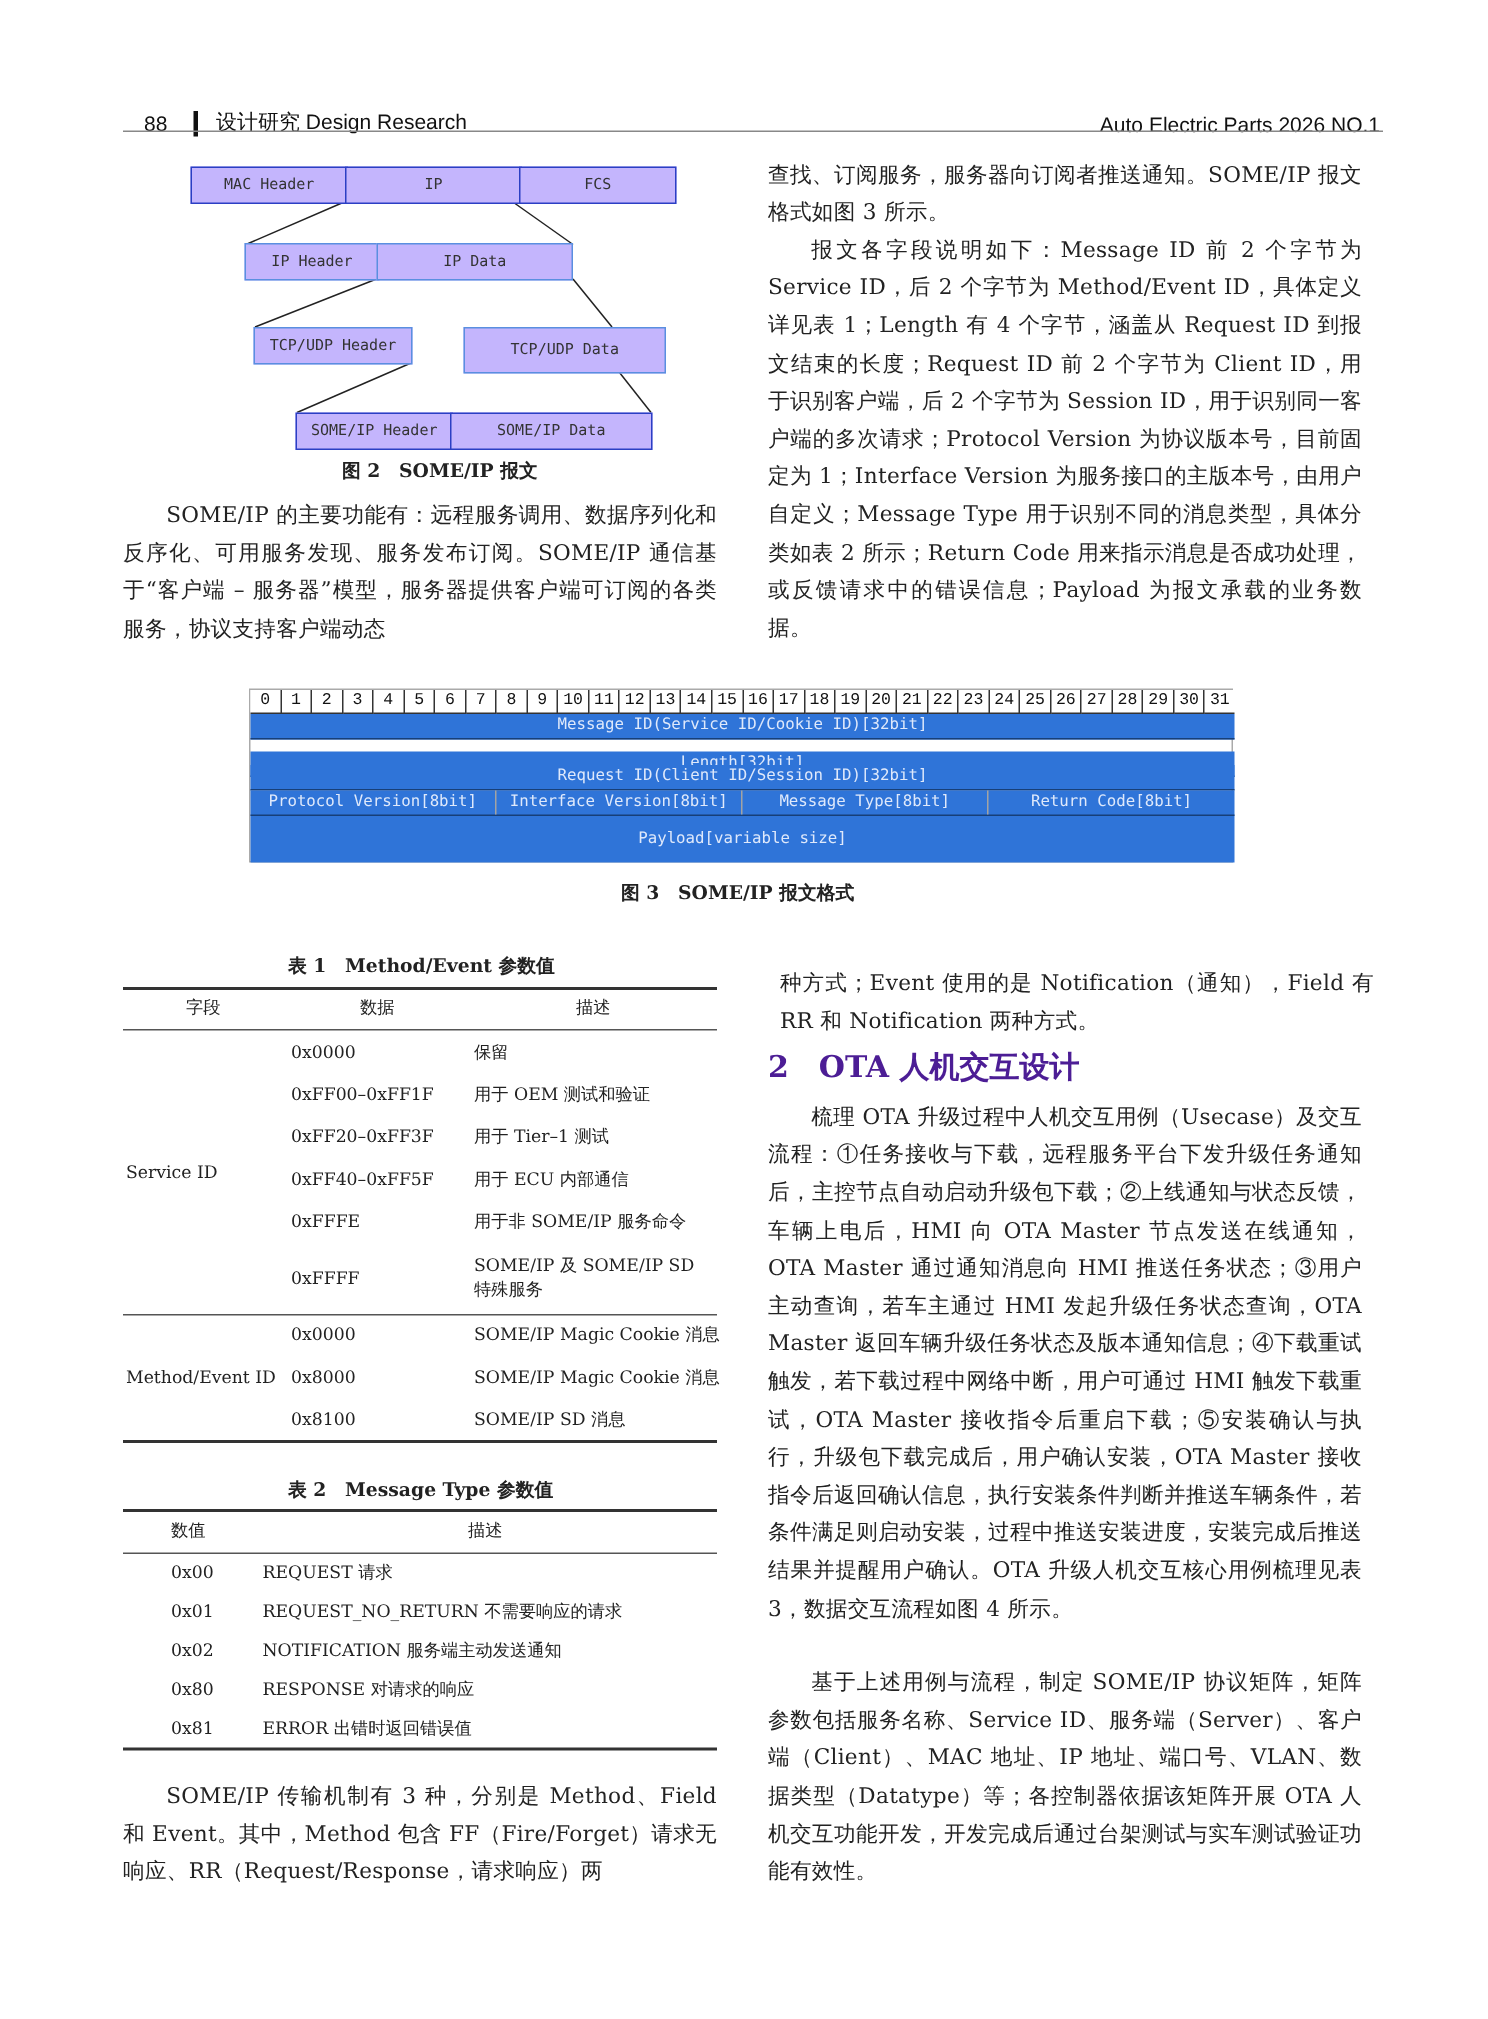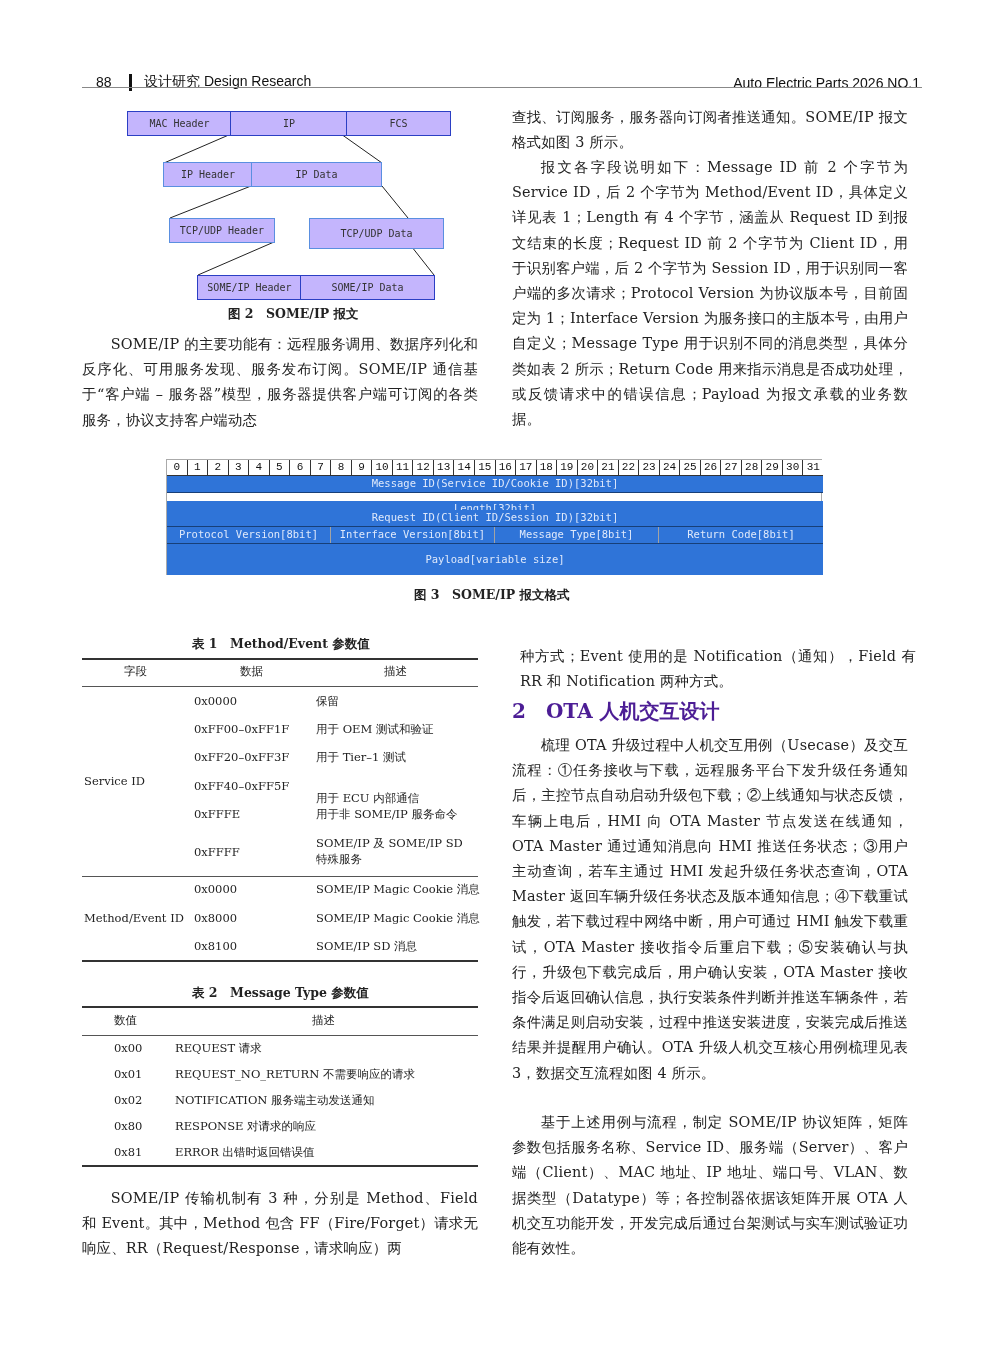--- a/index.html
+++ b/index.html
@@ -132,21 +132,21 @@
   <div class="rule-thin" style="left:82px;top:686px;width:396px;"></div>
 
   <div class="tcell" style="left:84px;top:774px;">Service ID</div>
   <div class="tcell" style="left:194px;top:694px;">0x0000</div>
   <div class="tcell" style="left:316px;top:694px;">保留</div>
   <div class="tcell" style="left:194px;top:722px;">0xFF00–0xFF1F</div>
   <div class="tcell" style="left:316px;top:722px;">用于 OEM 测试和验证</div>
   <div class="tcell" style="left:194px;top:750px;">0xFF20–0xFF3F</div>
   <div class="tcell" style="left:316px;top:750px;">用于 Tier–1 测试</div>
   <div class="tcell" style="left:194px;top:779px;">0xFF40–0xFF5F</div>
-  <div class="tcell" style="left:316px;top:779px;margin-top:12px;">用于 ECU 内部通信</div>
+  <div class="tcell" style="left:316px;top:779px;">用于 ECU 内部通信</div>
   <div class="tcell" style="left:194px;top:807px;">0xFFFE</div>
   <div class="tcell" style="left:316px;top:807px;">用于非 SOME/IP 服务命令</div>
   <div class="tcell" style="left:194px;top:845px;">0xFFFF</div>
   <div class="tcell" style="left:316px;top:836px;">SOME/IP 及 SOME/IP SD</div>
   <div class="tcell" style="left:316px;top:852px;">特殊服务</div>
   <div class="rule-thin" style="left:82px;top:876px;width:396px;"></div>
 
   <div class="tcell" style="left:84px;top:911px;">Method/Event ID</div>
   <div class="tcell" style="left:194px;top:882px;">0x0000</div>
   <div class="tcell" style="left:316px;top:882px;">SOME/IP Magic Cookie 消息</div>

